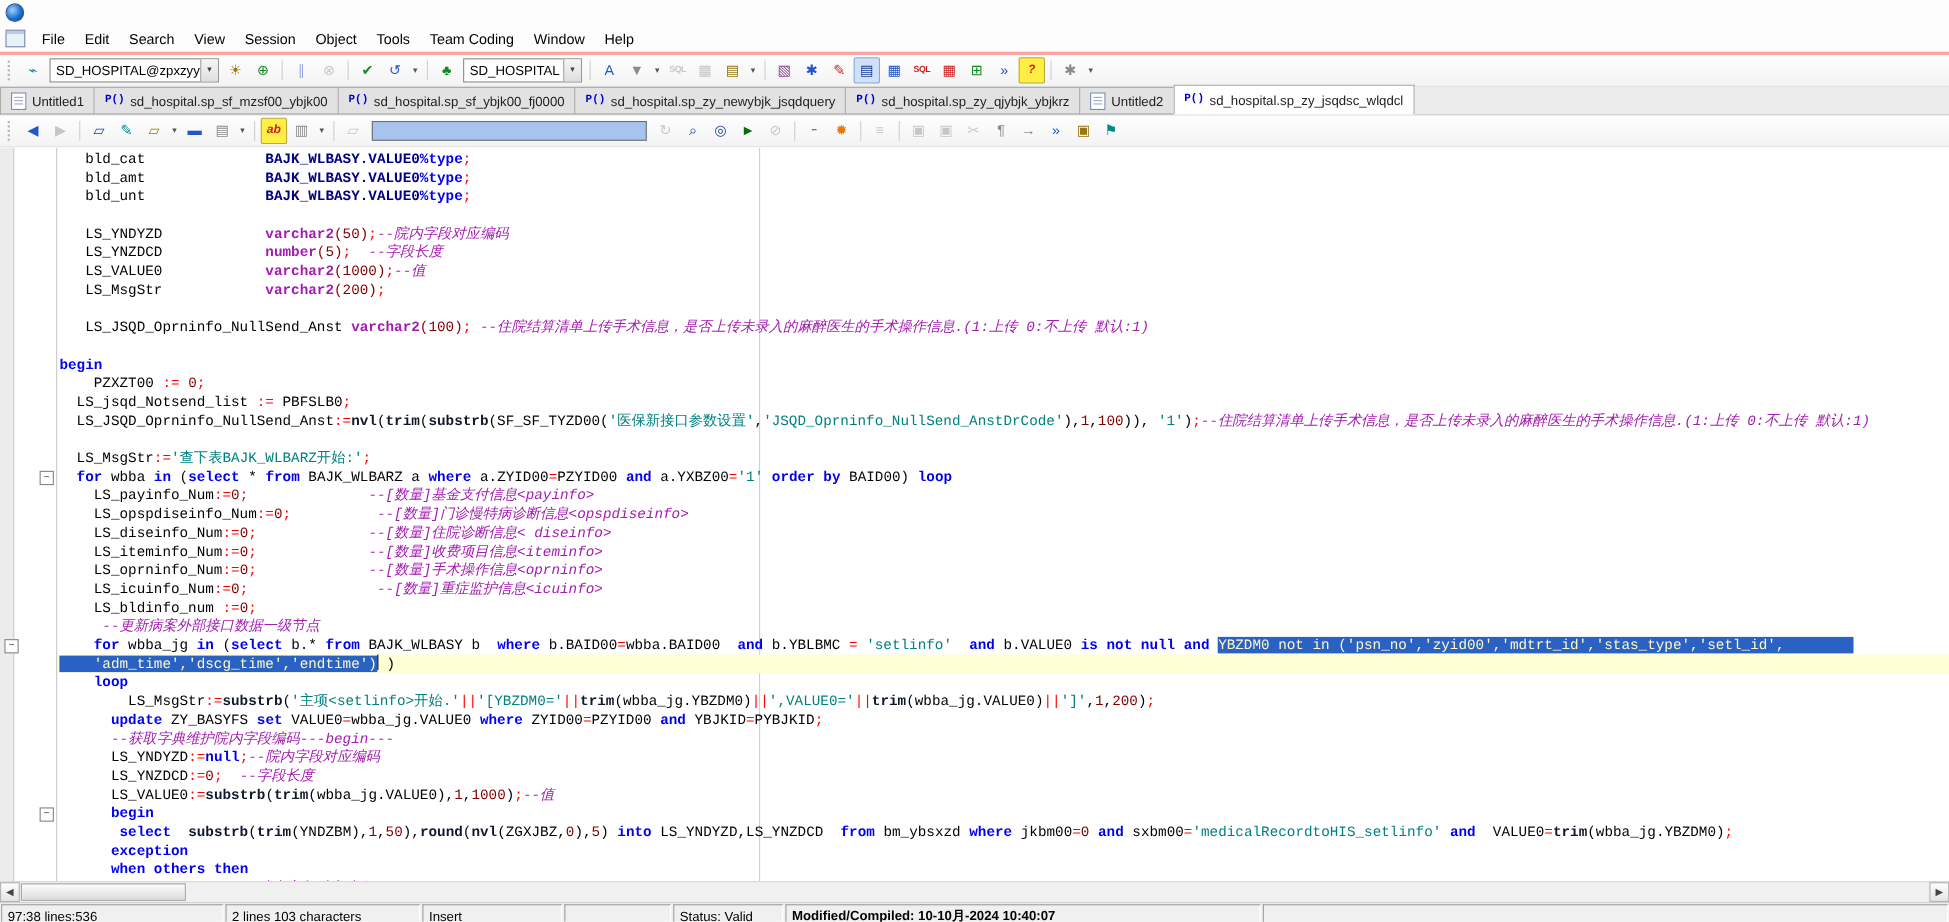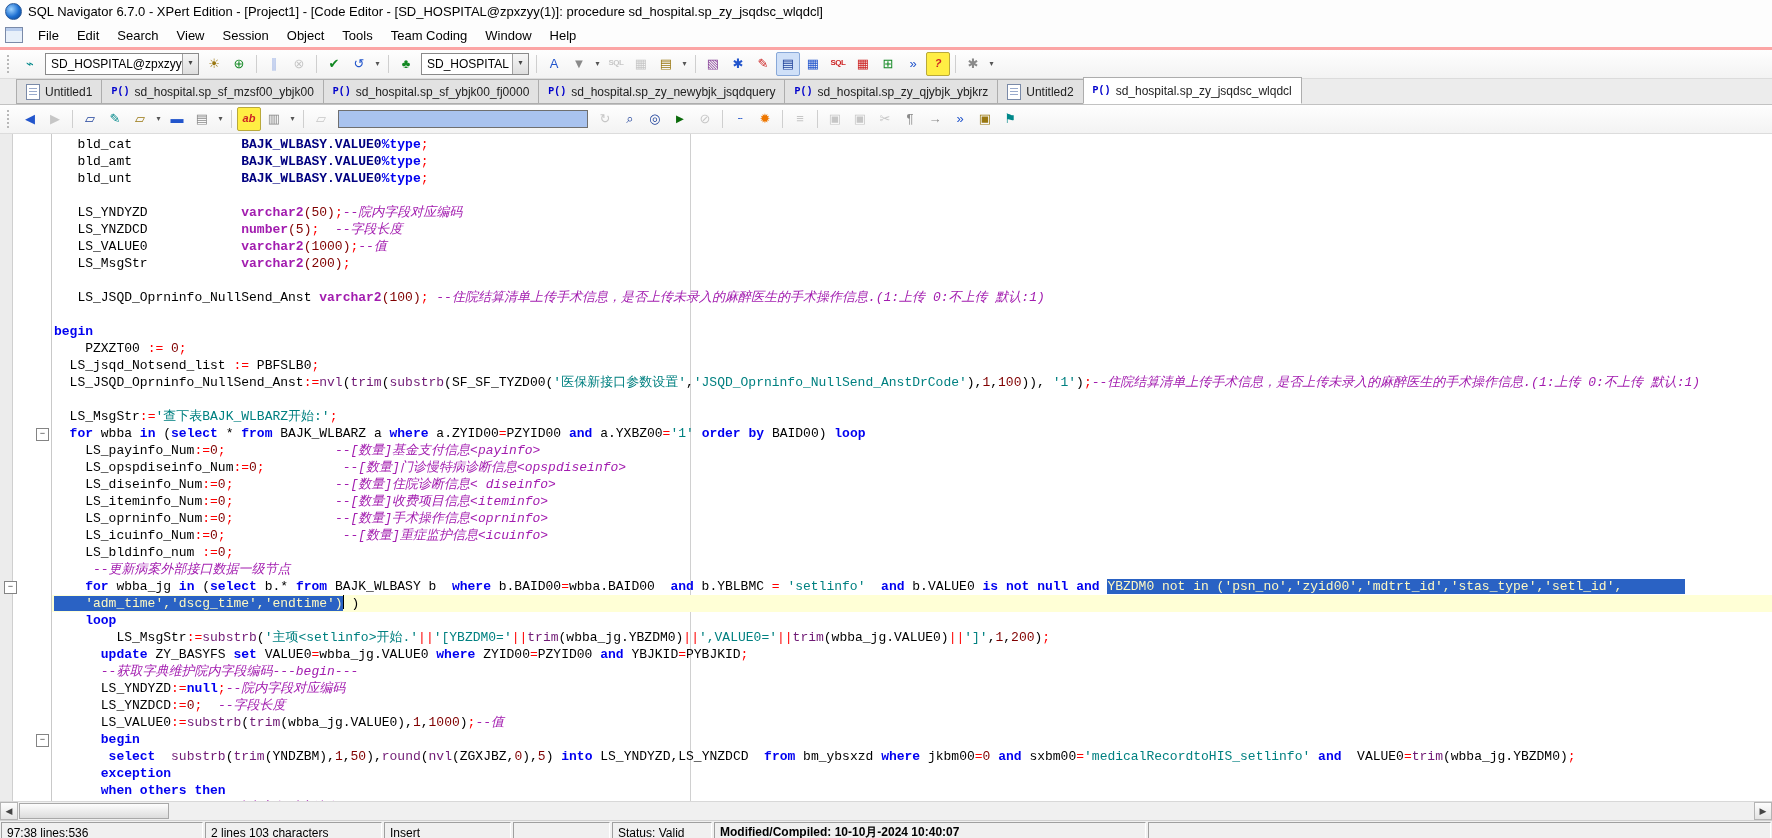--- a/index.html
+++ b/index.html
@@ -32,21 +32,21 @@
   .c-red{color:#cc2222}.c-gray{color:#8a8a8a}.c-olive{color:#997711}.c-orange{color:#ee7700}
   .c-purple{color:#884499}.c-dkgreen{color:#0a6a0a}
   .dd{width:11px;font-size:8px;color:#555;text-align:center;line-height:22px;cursor:default;}
   .combo{height:20px;border:1px solid #8a8a8a;background:#fff;display:flex;align-items:center;
          margin:0 2px;}
   .combo .val{font-size:12px;padding:0 5px;flex:1;overflow:hidden;white-space:nowrap;}
   .combo .cdd{width:15px;align-self:stretch;background:linear-gradient(#f6f6f6,#dedede);
               border-left:1px solid #a0a0a0;font-size:8px;line-height:18px;text-align:center;color:#444;}
   
   .tabbar{height:25px;display:flex;align-items:flex-end;background:#ececec;
-          border-bottom:1px solid #c2c2c2;padding-left:16px;white-space:nowrap;}
+          border-bottom:1px solid #c2c2c2;padding-left:0;white-space:nowrap;}
   .tab{height:23px;display:flex;align-items:center;gap:5px;padding:0 9px;font-size:12px;
        background:#e2e2e2;border:1px solid #adadad;border-right-width:0;cursor:default;color:#222;}
   .tab:last-child{border-right-width:1px;}
   .tab.active{background:#fff;height:25px;border-bottom:1px solid #fff;border-right-width:1px;}
   .tab-proc{color:#0000cc;font-weight:bold;font-size:10px;font-family:"Liberation Mono",monospace;}
   .tab-note{width:12px;height:14px;border:1px solid #7a8aa8;background:#fff;position:relative;}
   .tab-note:before{content:"";position:absolute;left:2px;right:2px;top:3px;height:1px;background:#99aacc;
                    box-shadow:0 3px 0 #99aacc,0 6px 0 #99aacc;}
   
   .searchbox{width:250px;height:18px;background:#a9c3ef;border:1px solid #6f6f6f;margin:0 4px;
@@ -60,21 +60,21 @@
   .fold{position:absolute;width:11px;height:11px;border:1px solid #848484;background:#fff;
         font-size:9px;line-height:9px;text-align:center;color:#333;z-index:3;}
   .mguide{position:absolute;top:0;bottom:0;width:1px;background:#d0d0d0;z-index:0;}
   .code{position:absolute;left:0;top:2px;right:0;z-index:1;
         font-family:"Liberation Mono","DejaVu Sans Mono",monospace;
         font-size:13px;line-height:17px;white-space:pre;}
   .code-line{height:17px;padding-left:54px;}
   .code-line.current{background:#ffffd6;}
   .sy-p{color:#000}
   .sy-k{color:#0000f0;font-weight:bold}
-  .sy-b{color:#701a75;font-weight:normal}
+  .sy-b{color:#0f172a;font-weight:bold}
   .sy-t{color:#000080;font-weight:bold}
   .sy-d{color:#a21caf;font-weight:bold}
   .sy-n{color:#800000}
   .sy-s{color:#008080}
   .sy-c{color:#a21caf;font-style:italic}
   .sy-o{color:#f00}
   .sy-sel{background:#2a62c4;color:#fef9c3}
   .sy-caret{display:inline-block;width:0;border-left:1px solid #000;height:14px;
             vertical-align:-2px;}
   
@@ -89,21 +89,20 @@
              font-size:12px;border-top:1px solid #d0d0d0;}
   .cell{border:1px solid;border-color:#9f9f9f #fff #fff #9f9f9f;margin:1px;
         display:flex;align-items:center;padding:0 5px;overflow:hidden;white-space:nowrap;}
   .cell.bold{font-weight:bold;}
 </style>
 </head>
 <body>
 
 <div class="titlebar">
   <span class="appicon"></span>
-  <span>SQL Navigator 6.7.0 - XPert Edition - [Project1] - [Code Editor - [SD_HOSPITAL@zpxzyy(1)]: procedure sd_hospital.sp_zy_jsqdsc_wlqdcl]</span>
 </div>
 
 <div class="menubar">
   <span class="mdiicon"></span>
   <span id="menu-items"><span class="menu-item">File</span><span class="menu-item">Edit</span><span class="menu-item">Search</span><span class="menu-item">View</span><span class="menu-item">Session</span><span class="menu-item">Object</span><span class="menu-item">Tools</span><span class="menu-item">Team Coding</span><span class="menu-item">Window</span><span class="menu-item">Help</span></span>
 </div>
 
 <div class="toolbar" id="main-toolbar">
     <div class="grip"></div>
     <div class="tbi c-teal">⌁</div>

